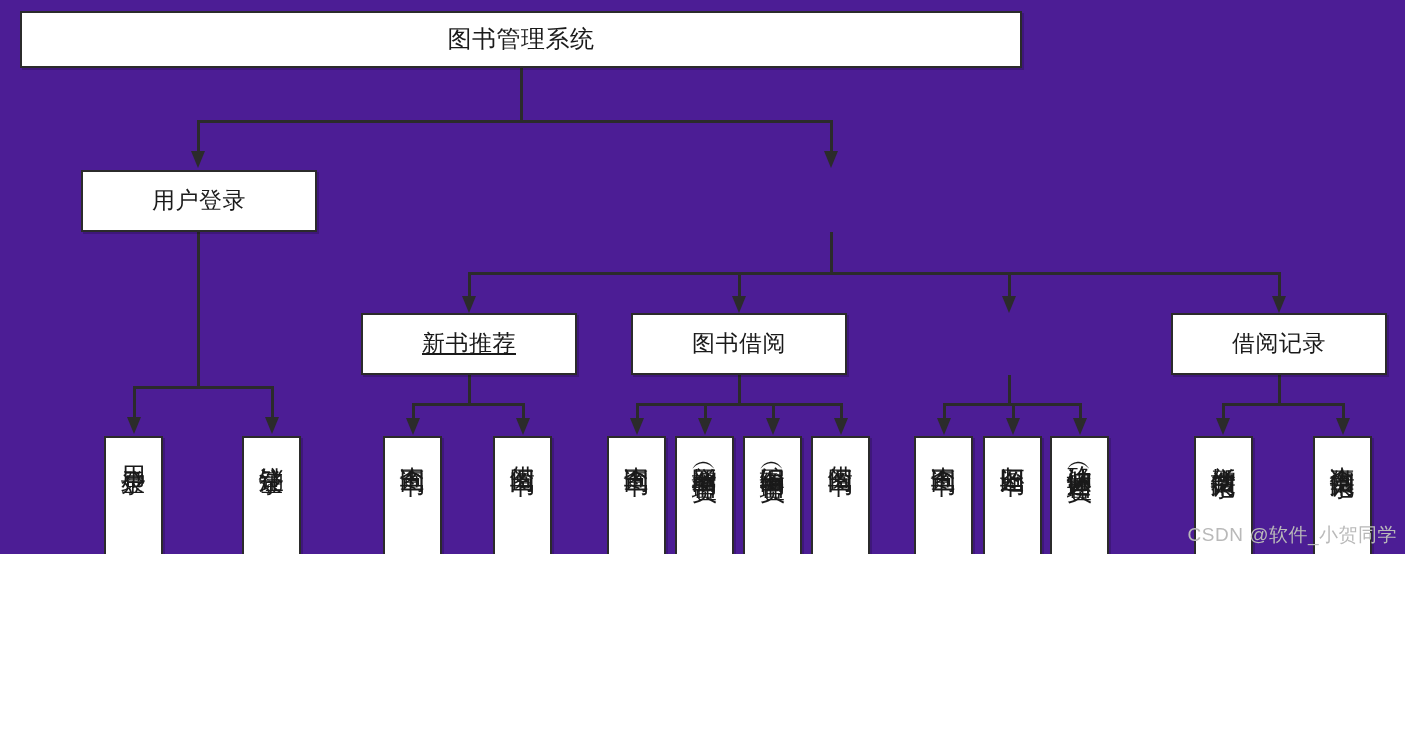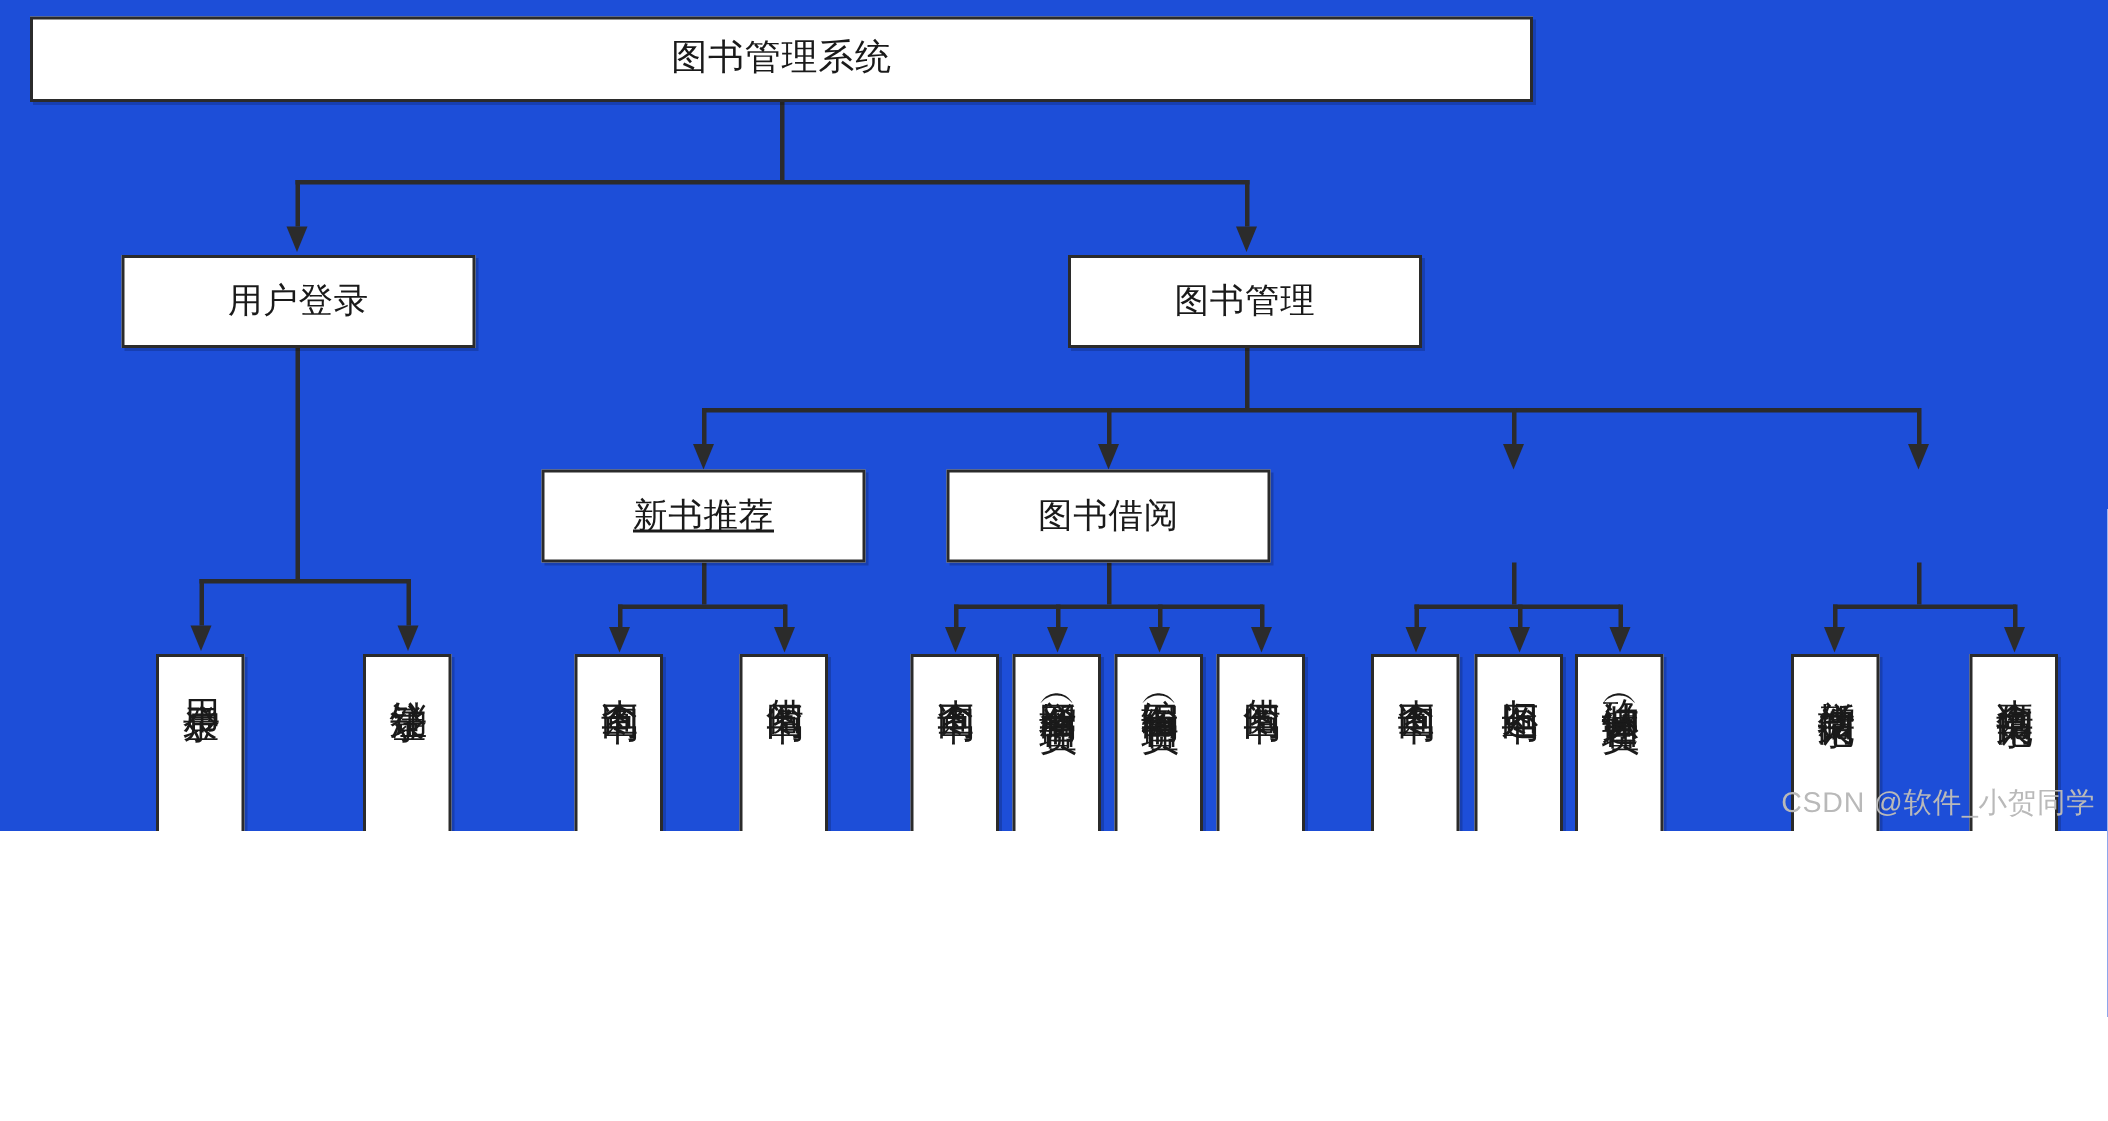--- a/index.html
+++ b/index.html
@@ -7,21 +7,21 @@
     padding: 0;
     background: #ffffff;
   }
   body {
     font-family: "Liberation Sans", "DejaVu Sans", sans-serif;
   }
   #canvas {
     position: relative;
     width: 1405px;
     height: 554px;
-    background: #1d4ed8;
+    background: #4c1d95;
     overflow: hidden;
   }
   .node {
     position: absolute;
     box-sizing: border-box;
     background: #ffffff;
     border: 2.5px solid #2b2b2b;
     display: flex;
     align-items: center;
     justify-content: center;
@@ -147,33 +147,33 @@
   <div class="arrow" style="left:1336px; top:418px;"></div>
 
   <div class="node horiz root" style="left:20px; top:11px; width:1002px; height:57px;">
     <span class="label">图书管理系统</span>
   </div>
 
   <div class="node horiz" style="left:81px; top:170px; width:236px; height:62px;">
     <span class="label">用户登录</span>
   </div>
 
-  <div class="node horiz" style="left:712px; top:170px; width:236px; height:62px;">
-    <span class="label">图书管理</span>
-  </div>
 
   <div class="node horiz" style="left:361px; top:313px; width:216px; height:62px;text-decoration:underline;">
     <span class="label">新书推荐</span>
   </div>
 
   <div class="node horiz" style="left:631px; top:313px; width:216px; height:62px;">
     <span class="label">图书借阅</span>
   </div>
 
 
+  <div class="node horiz" style="left:1171px; top:313px; width:216px; height:62px;">
+    <span class="label">借阅记录</span>
+  </div>
 
   <div class="node vert" style="left:104px; top:436px; width:59px; height:299px;">
     <span class="label">用户登录</span>
   </div>
   <div class="node vert" style="left:242px; top:436px; width:59px; height:299px;">
     <span class="label">注销登录</span>
   </div>
 
   <div class="node vert" style="left:383px; top:436px; width:59px; height:299px;">
     <span class="label">查询图书</span>

